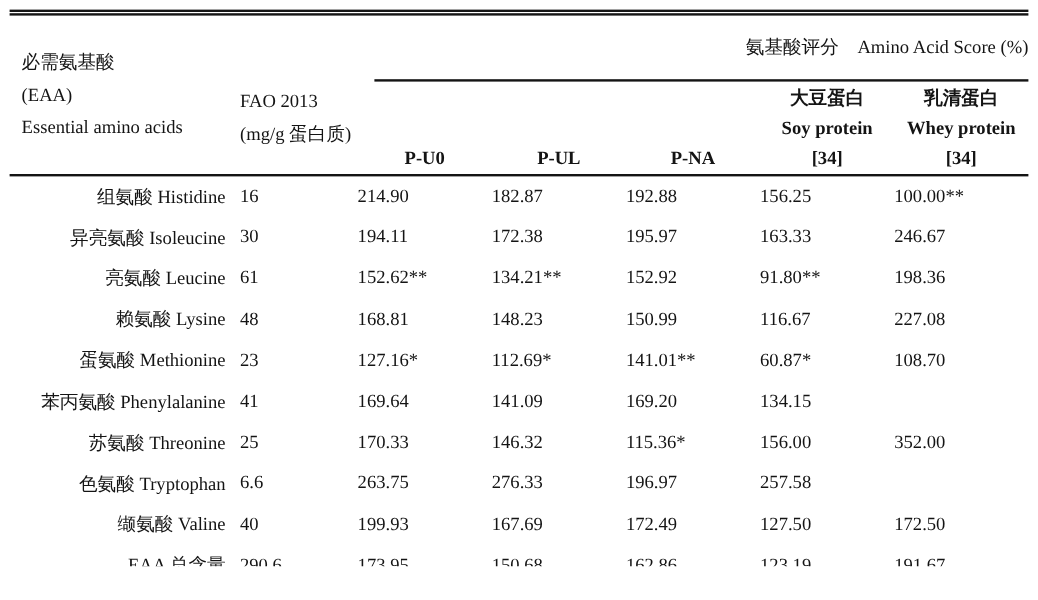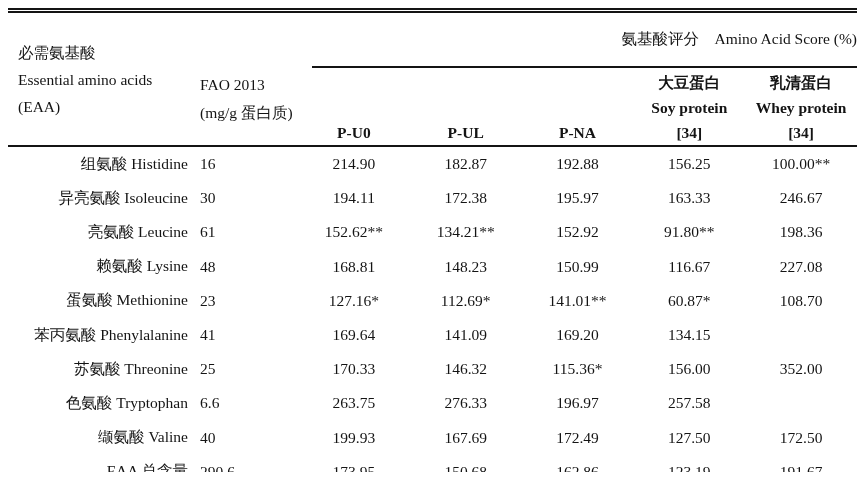--- a/index.html
+++ b/index.html
@@ -54,35 +54,35 @@
   .body-rows { }
   .row {
     display: grid;
     grid-template-columns: 180px 110px repeat(5, 1fr);
     height: 34.2px;
     align-items: center;
     font-size: 15.5px;
   }
   .c-label { padding-left: 10px; white-space: nowrap; text-align: right; }
   .c-fao   { padding-left: 12px; }
-  .c-num   { text-align: center; }
+  .c-num   { }
 </style>
 </head>
 <body>
 
 <div class="page">
   <div class="tbl">
 
     <div class="rule-top"></div>
 
     <div class="hdr">
       <div class="cell-eaa">
         <span>必需氨基酸</span>
+        <span>(EAA)</span>
         <span>Essential amino acids</span>
-        <span>(EAA)</span>
       </div>
       <div class="cell-fao">
         <span>FAO 2013</span>
         <span>(mg/g 蛋白质)</span>
       </div>
       <div class="cell-group">
         <span>氨基酸评分　Amino Acid Score (%)</span>
       </div>
       <div class="sub" style="grid-column:3">
         <span>P-U0</span>

